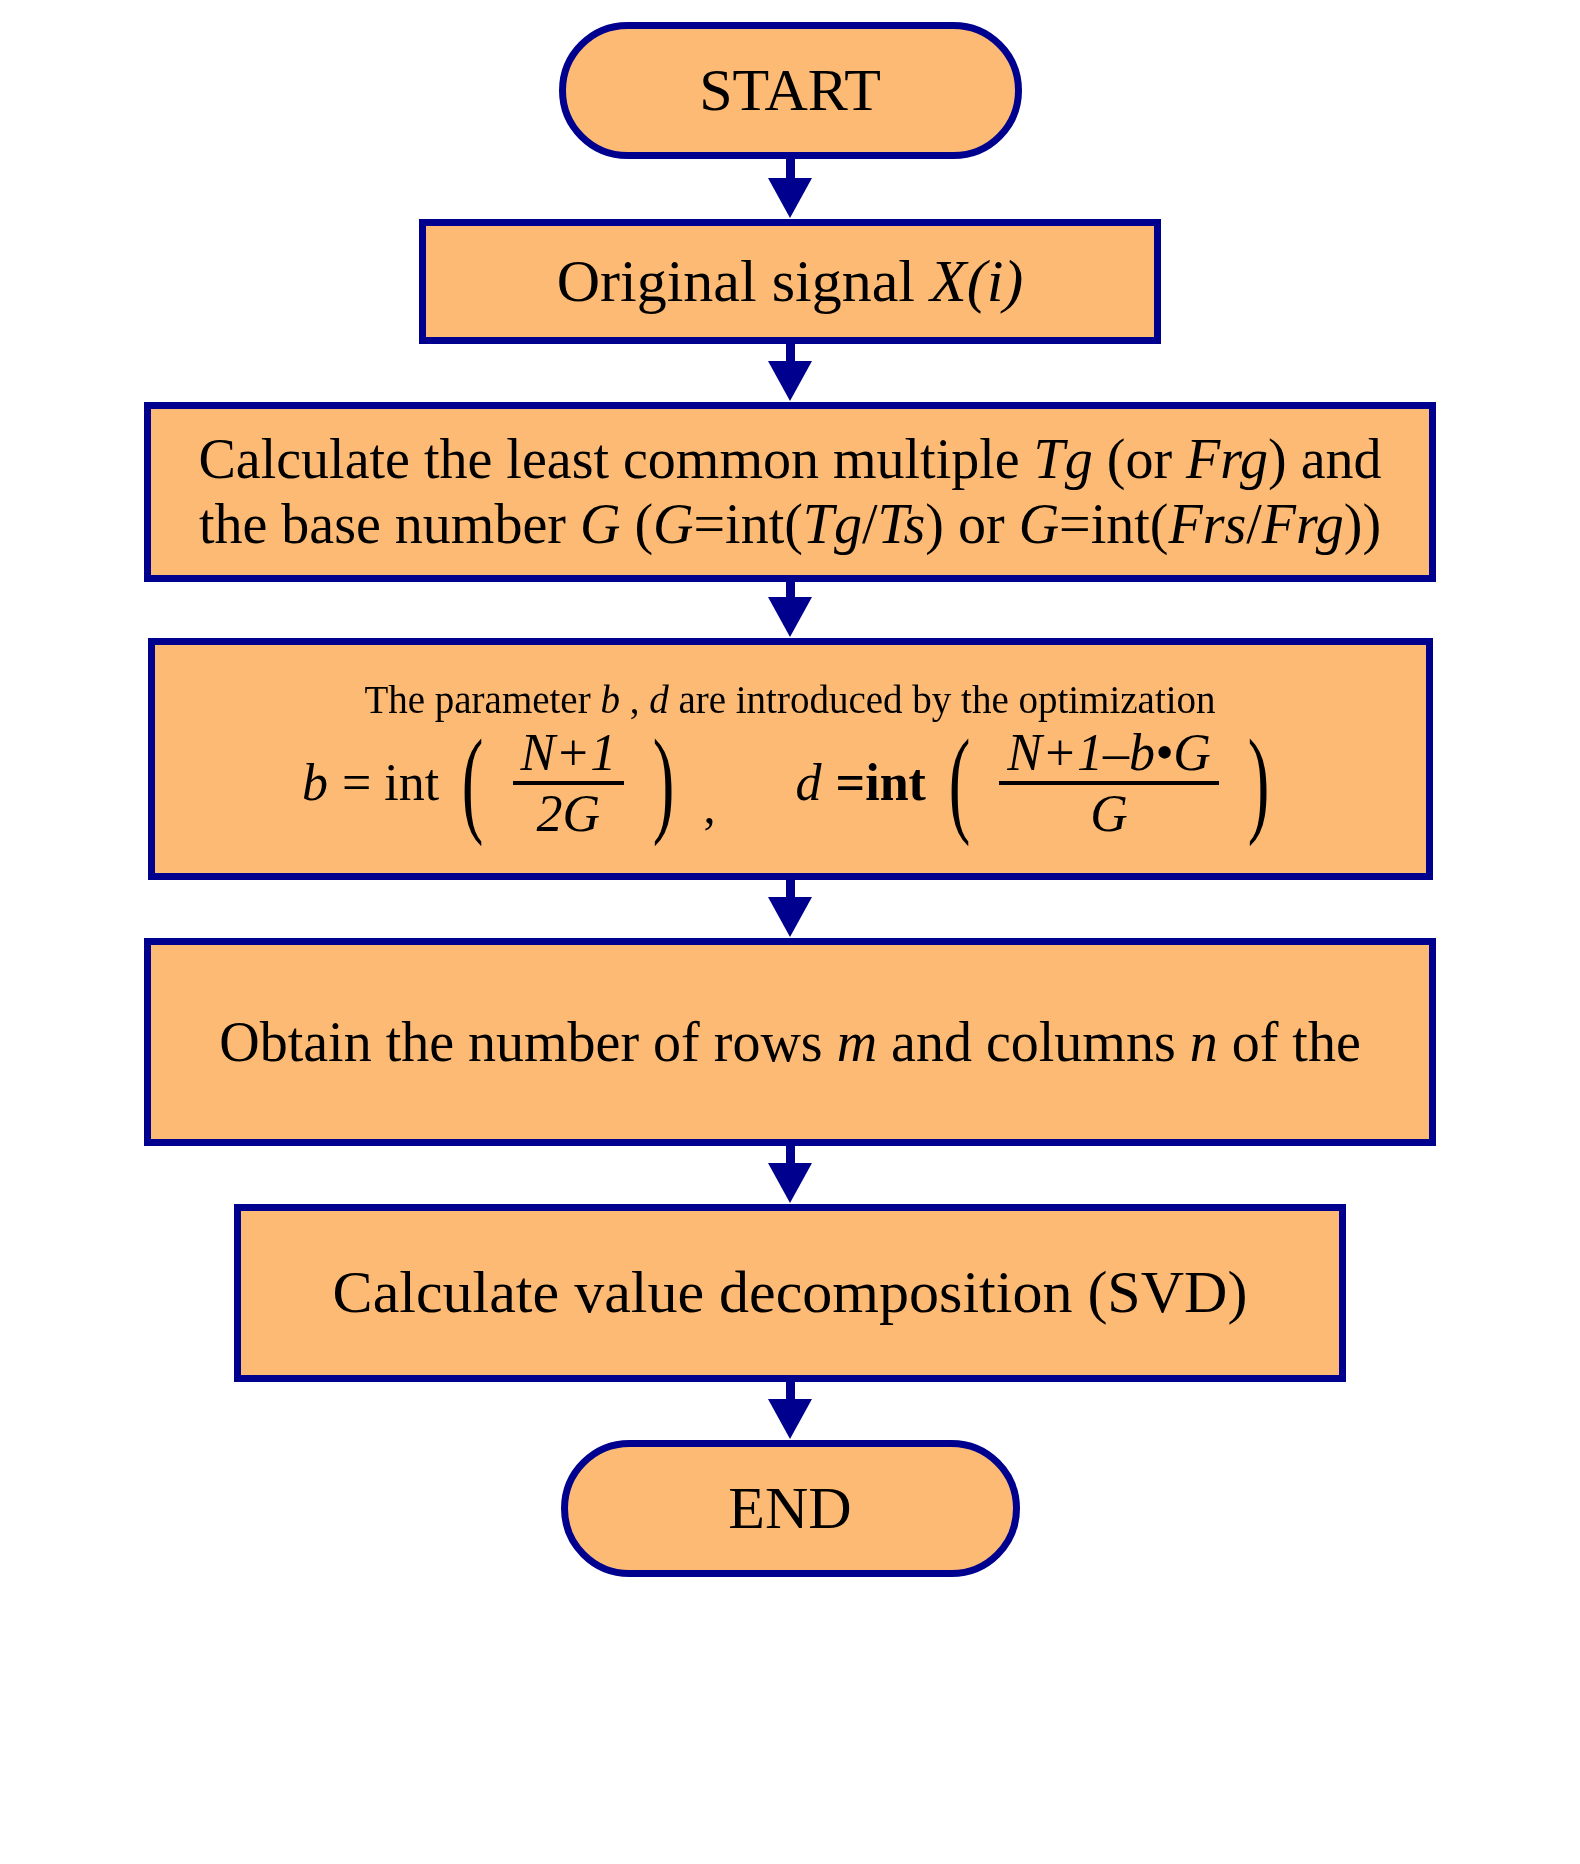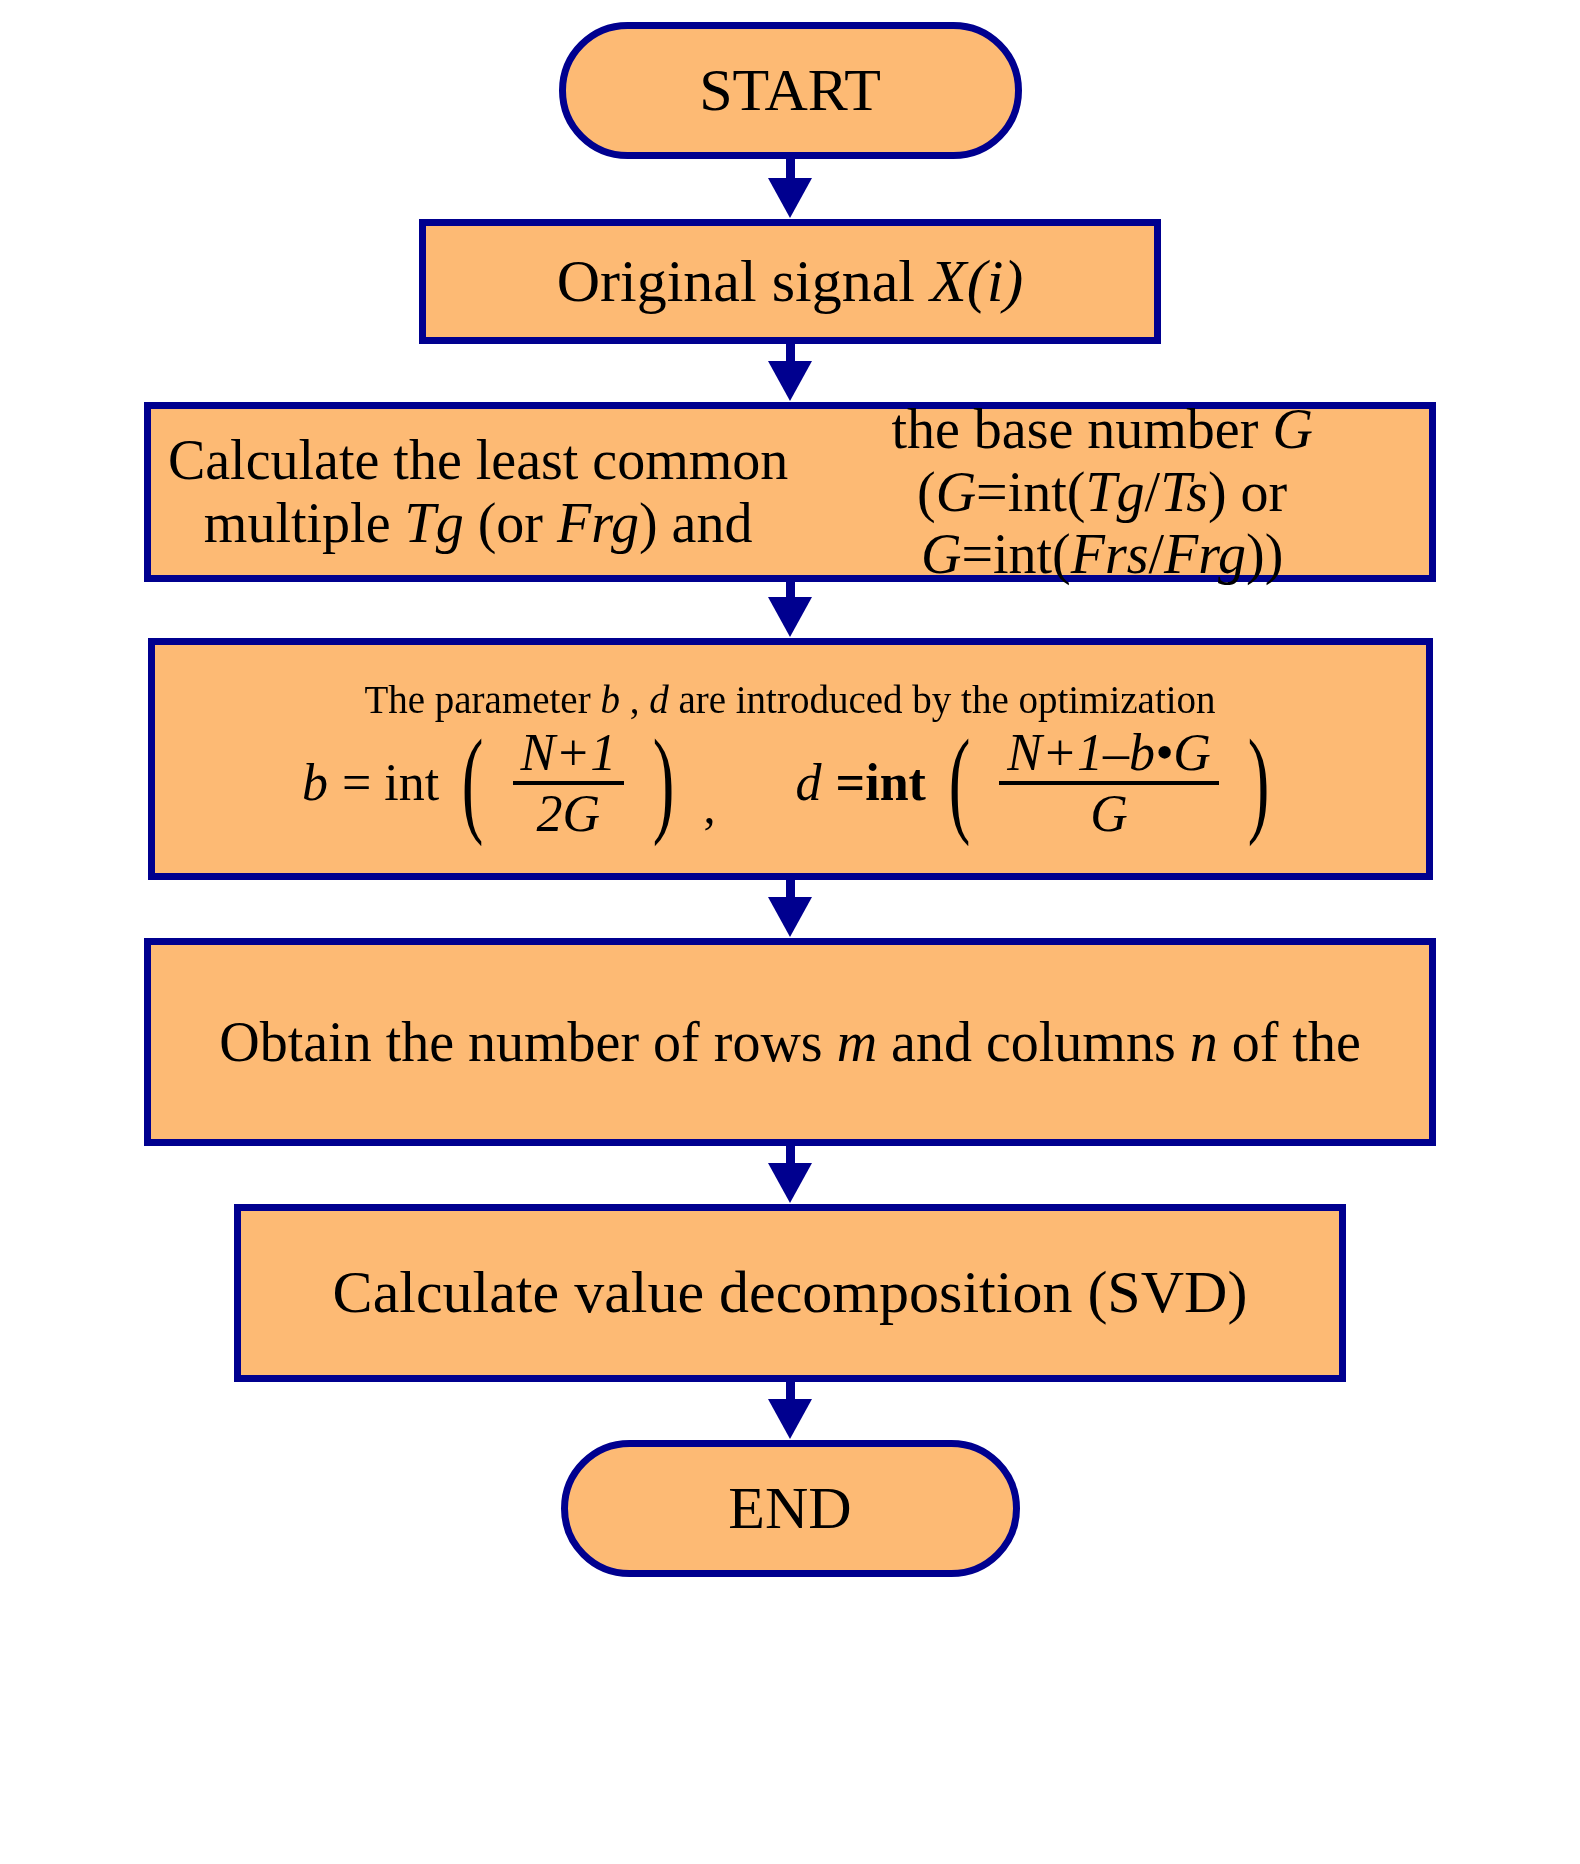--- a/index.html
+++ b/index.html
@@ -101,21 +101,21 @@
   #n-lcm     {width:1292px; height:180px;}
   #a-3       {height:56px;}
   #n-param   {width:1285px; height:242px;}
   #a-4       {height:58px;}
   #n-hankel  {width:1292px; height:208px;}
   #a-5       {height:58px;}
   #n-svd     {width:1112px; height:178px;}
   #a-6       {height:58px;}
   #n-end     {width:459px;  height:137px;}
 
-  .twoline{display:flex;align-items:center;gap:2px;text-align:center;}
+  .twoline{display:flex;flex-direction:column;align-items:center;gap:2px;text-align:center;}
   .param-inner{
     display:flex;flex-direction:column;align-items:center;
     width:100%;
     gap:0px;
   }
   .param-line1{font-size:39px;white-space:nowrap;}
   .formula-row{
     display:flex;
     align-items:center;
     justify-content:center;

